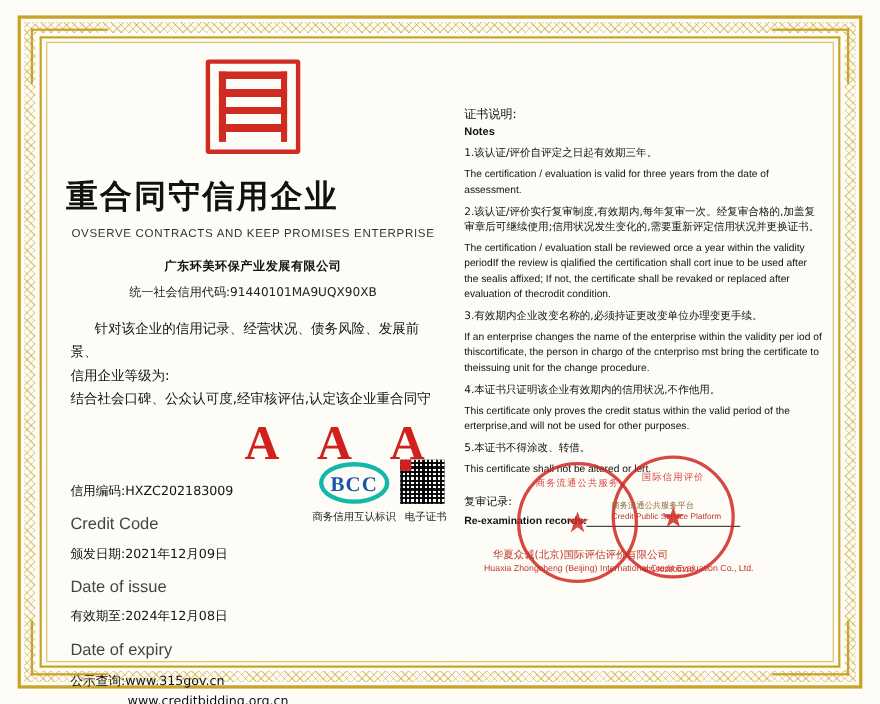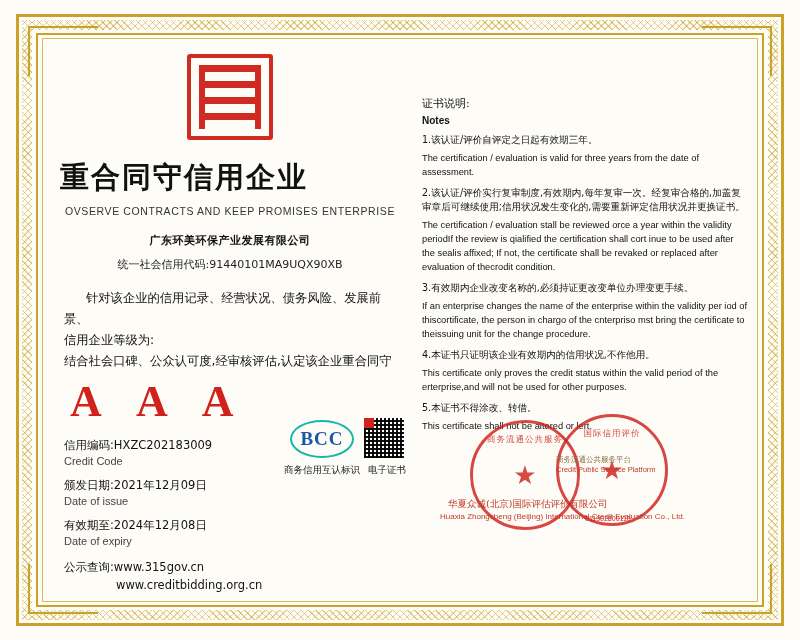--- a/index.html
+++ b/index.html
@@ -148,43 +148,43 @@
     font-family: "DejaVu Sans", sans-serif;
     font-size: 12.3px;
     line-height: 21px;
     color: #111;
     text-align: left;
     padding-left: 4px;
     padding-right: 2px;
   }
   .body-text div:first-child { text-indent: 22px; }
   .grade {
-    text-align: left;
+    text-align: right;
     font-family: "Liberation Serif", serif;
     font-size: 44px;
     font-weight: bold;
     color: #d0211c;
     letter-spacing: 14px;
     margin-top: 4px;
     margin-left: 10px;
   }
 
   .field {
     margin-top: 11px;
     padding-left: 4px;
   }
   .field .f-cn {
     font-family: "DejaVu Sans", sans-serif;
     font-size: 11.5px;
     color: #111;
   }
   .field .f-en {
-    font-size: 11px;
+    font-size: 15px;
     color: #444;
-    margin-top: 2px;
+    margin-top: 14px;
   }
   .query {
     margin-top: 13px;
     padding-left: 4px;
     font-family: "DejaVu Sans", sans-serif;
     font-size: 11.5px;
     color: #111;
   }
   .query .url2 {
     margin-top: 3px;
@@ -196,21 +196,21 @@
   .logos {
     position: absolute;
     left: 238px;
     top: 372px;
     width: 130px;
   }
   .bcc-logo {
     position: absolute;
     left: 0; top: 0;
     width: 64px; height: 38px;
-    border: 2px solid #14b8a6;
+    border: 4px solid #14b8a6;
     border-radius: 50%;
     color: #1a56a8;
     font-family: "Liberation Serif", serif;
     font-weight: bold;
     font-size: 19px;
     line-height: 34px;
     text-align: center;
     letter-spacing: 1px;
     box-sizing: border-box;
   }
@@ -428,20 +428,26 @@
 
       <div class="note-cn">3.有效期内企业改变名称的,必须持证更改变单位办理变更手续。</div>
       <div class="note-en">If an enterprise changes the name of the enterprise within the validity per iod of thiscortificate, the person in chargo of the cnterpriso mst bring the certificate to theissuing unit for the change procedure.</div>
 
       <div class="note-cn">4.本证书只证明该企业有效期内的信用状况,不作他用。</div>
       <div class="note-en">This certificate only proves the credit status within the valid period of the erterprise,and will not be used for other purposes.</div>
 
       <div class="note-cn">5.本证书不得涂改、转借。</div>
       <div class="note-en">This certificate shall not be altered or lert.</div>
 
+      <div class="reexam">
+        <div class="r-cn">复审记录:</div>
+        <div class="r-en">
+          <span>Re-examination records:</span><span class="r-line"></span>
+        </div>
+      </div>
     </div>
 
   </div>
 
   <div class="seal seal1">
     <div class="seal-top">商务流通公共服务</div>
     <div class="seal-star">★</div>
   </div>
 
   <div class="seal seal2">

